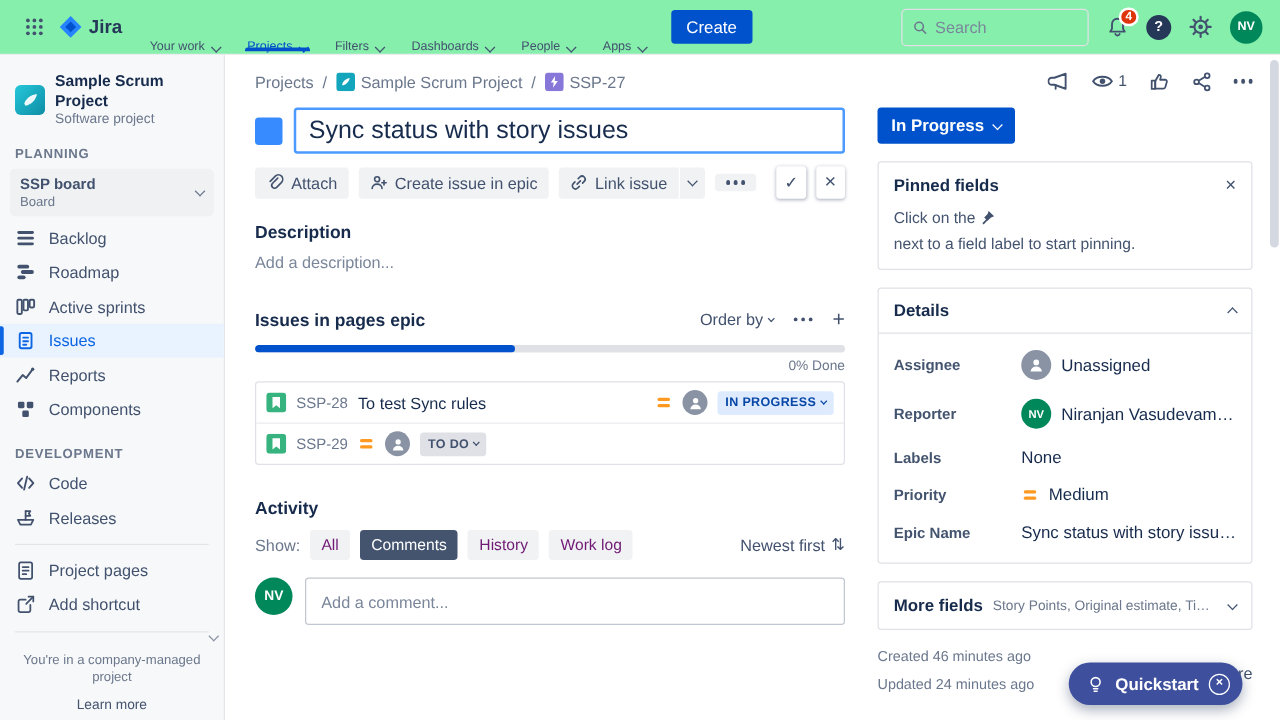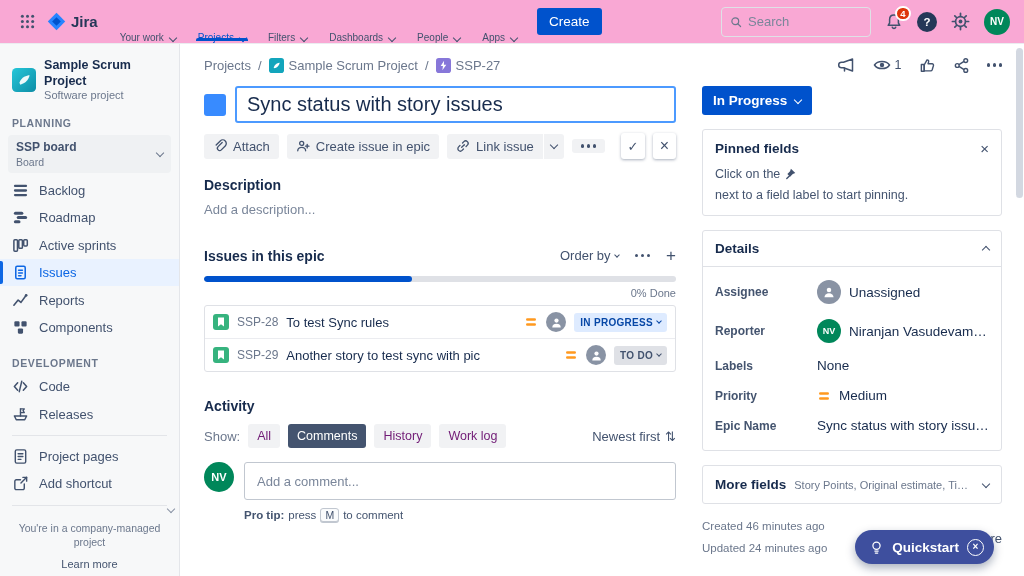--- a/index.html
+++ b/index.html
@@ -1,21 +1,21 @@
 <!DOCTYPE html>
 <html><head>
 <meta charset="utf-8">
 <style>
   * { box-sizing: border-box; margin: 0; padding: 0; }
   html,body { width:1024px; height:576px; overflow:hidden; }
   body { font-family:"Liberation Sans", sans-serif; font-size:13px; color:#172B4D; background:#fff; position:relative; }
   .glyph { font-family:"DejaVu Sans", sans-serif; }
 
   
-  .navbar { height:44px; display:flex; align-items:center; padding:0 14px; border-bottom:1px solid #EBECF0; gap:4px; background:#f9a8d4; }
+  .navbar { height:44px; display:flex; align-items:center; padding:0 14px; border-bottom:1px solid #EBECF0; gap:4px; background:#86efac; }
   .nav-left { display:flex; align-items:center; height:100%; gap:2px; }
   .appswitch { padding:6px; border-radius:3px; display:flex; cursor:pointer; }
   .logo { display:flex; align-items:center; gap:5px; margin:0 10px 0 4px; }
   .logo-text { font-size:15px; font-weight:700; color:#253858; }
   .nav-item { height:100%; display:flex; align-items:flex-end; padding:0 10px; color:#42526E; font-size:10px; font-weight:500; position:relative; cursor:pointer; white-space:nowrap; }
   .nav-item.active { color:#0052CC; }
   .nav-item.active::after { content:""; position:absolute; left:8px; right:8px; bottom:2px; height:3px; background:#0052CC; border-radius:2px 2px 0 0; }
   .chev { display:inline-block; width:6px; height:6px; border-right:1.7px solid currentColor; border-bottom:1.7px solid currentColor; transform:rotate(45deg); margin-left:6px; margin-bottom:2px; }
   .chev-up { transform:rotate(-135deg); margin-bottom:-2px; }
   .chev-xs { width:4px; height:4px; border-width:1.4px; margin-left:4px; }
@@ -506,21 +506,21 @@
           <button class="edit-cancel">×</button>
         </div>
 
         <div class="desc-block">
           <div class="sect-h">Description</div>
           <div class="desc-ph">Add a description...</div>
         </div>
 
         <div class="epic-block">
           <div class="epic-head">
-            <div class="sect-h">Issues in this epic</div>
+            <div class="sect-h">Issues in pages epic</div>
             <div class="epic-head-right">
               <span class="orderby">
                   <span>Order by</span>
                   <i class="chev chev-xs"></i>
                 </span>
               <span class="dots">
                   <i></i>
                   <i></i>
                   <i></i>
                 </span>
@@ -556,21 +556,20 @@
                   <span>IN PROGRESS</span>
                   <i class="chev chev-xs"></i>
                 </span>
             </div>
             <div class="issue-row">
               <svg width="16" height="16" viewBox="0 0 16 16">
                   <rect width="16" height="16" rx="3" fill="#36B37E"></rect>
                   <path d="M5 3.5 h6 V12.5 L8 10.2 5 12.5 Z" fill="#fff"></path>
                 </svg>
               <span class="ikey">SSP-29</span>
-              <span class="isum">Another story to test sync with pic</span>
               <svg width="14" height="14" viewBox="0 0 14 14">
                   <g fill="#FF991F">
                     <rect x="2" y="3.2" width="10" height="2.6" rx="1.3"></rect>
                     <rect x="2" y="8.2" width="10" height="2.6" rx="1.3"></rect>
                   </g>
                 </svg>
               <span class="mini-avatar">
                   <svg width="13" height="13" viewBox="0 0 16 16">
                     <circle cx="8" cy="5.6" r="2.6" fill="#fff"></circle>
                     <path d="M2.8 14 a5.2 4.6 0 0 1 10.4 0 Z" fill="#fff"></path>
@@ -593,26 +592,20 @@
             <button class="pill">History</button>
             <button class="pill">Work log</button>
             <span class="sort">
               <span>Newest first</span>
               <span class="glyph">⇅</span>
             </span>
           </div>
           <div class="comment-row">
             <span class="comment-avatar">NV</span>
             <input class="comment-input" placeholder="Add a comment..." style="">
-          </div>
-          <div class="protip">
-            <b>Pro tip:</b>
-            <span>press</span>
-            <kbd class="key">M</kbd>
-            <span>to comment</span>
           </div>
         </div>
       </section>
 
       <aside class="panel">
         <button class="status-btn">
           <span>In Progress</span>
             <i class="chev"></i>
         </button>
 

